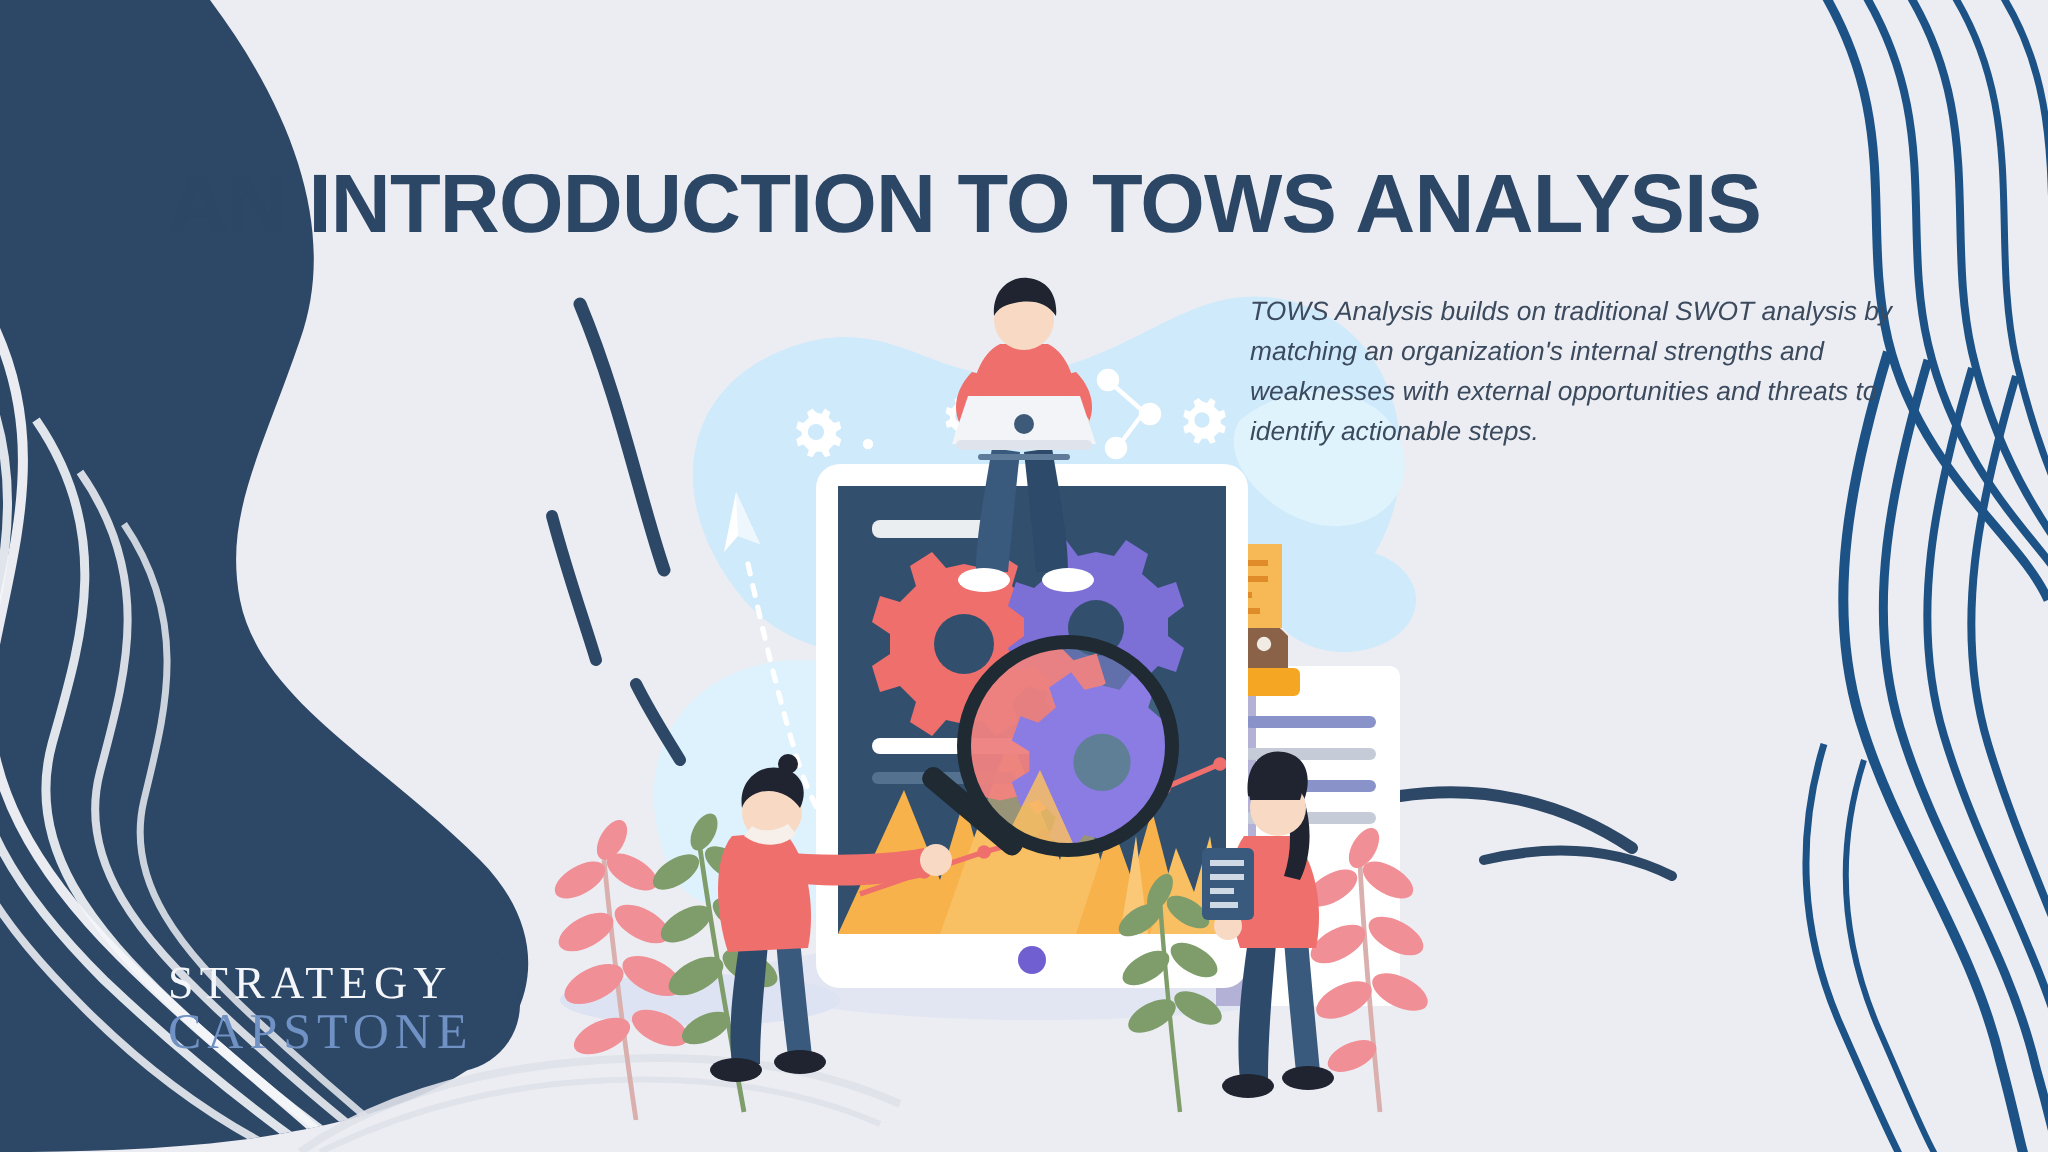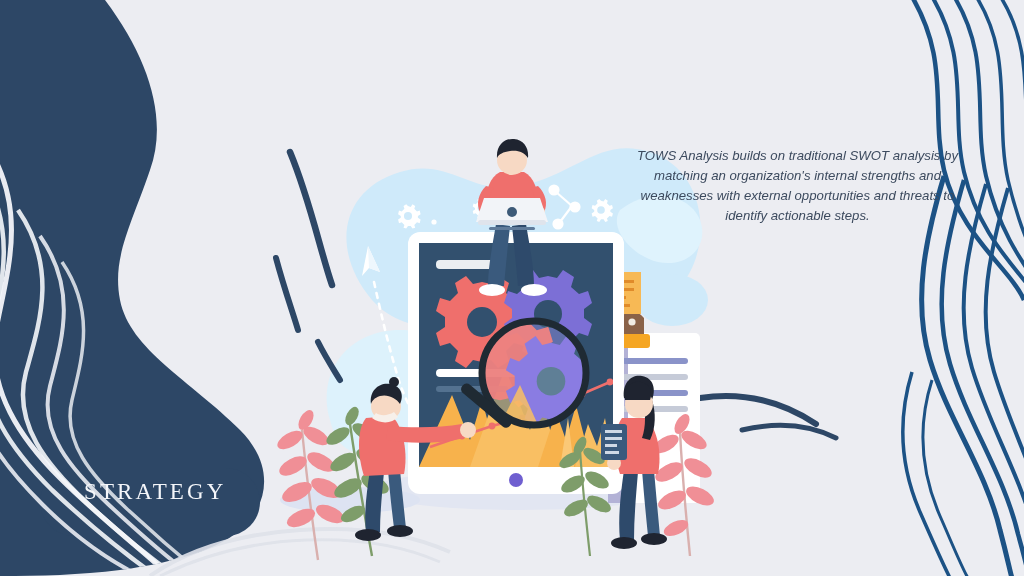--- a/index.html
+++ b/index.html
@@ -30,21 +30,20 @@
   
   #desc {
     position:absolute;
     left:625px; top:146px;
     width:345px;
     font-size:13.2px;
     line-height:1.52;
     font-style:italic;
     color:#3c4a5e;
     font-family:"Liberation Sans", sans-serif;
-    text-align:center;
   }
 
   
   #logo { position:absolute; left:84px; top:480px; width:220px; }
   #logo .l1 {
     font-family:Liberation Serif, serif;
     font-size:23px; letter-spacing:3.1px;
     color:#f4f6fa; line-height:1.0;
   }
   #logo .l2 {
@@ -377,20 +376,22 @@
 
       <rect x="601" y="424" width="26" height="36" rx="3" fill="#3a5a7d"></rect>
       <rect x="605" y="430" width="17" height="3" fill="#cfd9e6"></rect>
       <rect x="605" y="437" width="17" height="3" fill="#cfd9e6"></rect>
       <rect x="605" y="444" width="12" height="3" fill="#cfd9e6"></rect>
       <rect x="605" y="451" width="14" height="3" fill="#cfd9e6"></rect>
     </g>
 
   </svg>
 
+  <h1 id="title" class="nosel">AN INTRODUCTION TO TOWS ANALYSIS</h1>
 
   <p id="desc" class="nosel">TOWS Analysis builds on traditional SWOT analysis by matching an organization's internal strengths and weaknesses with external opportunities and threats to identify actionable steps.</p>
 
   <div id="logo" class="nosel">
     <div class="l1">STRATEGY</div>
+    <div class="l2">CAPSTONE</div>
   </div>
 
 </div>
 
 </body></html>

